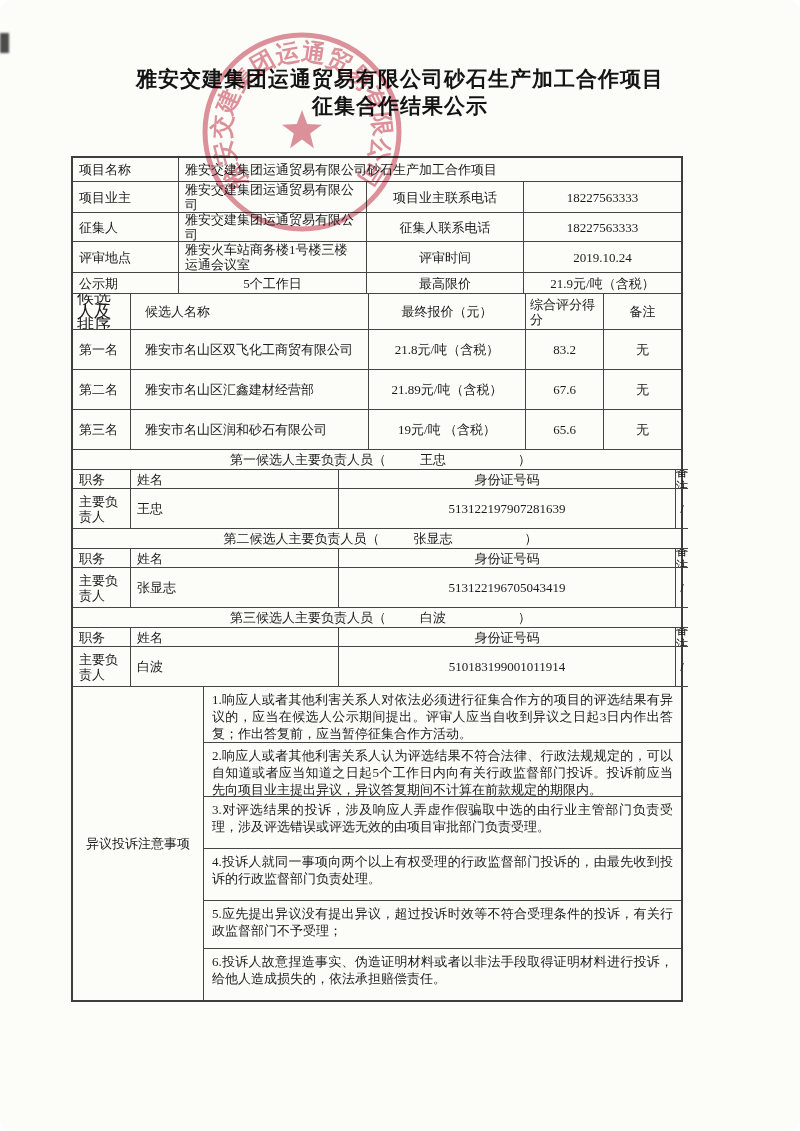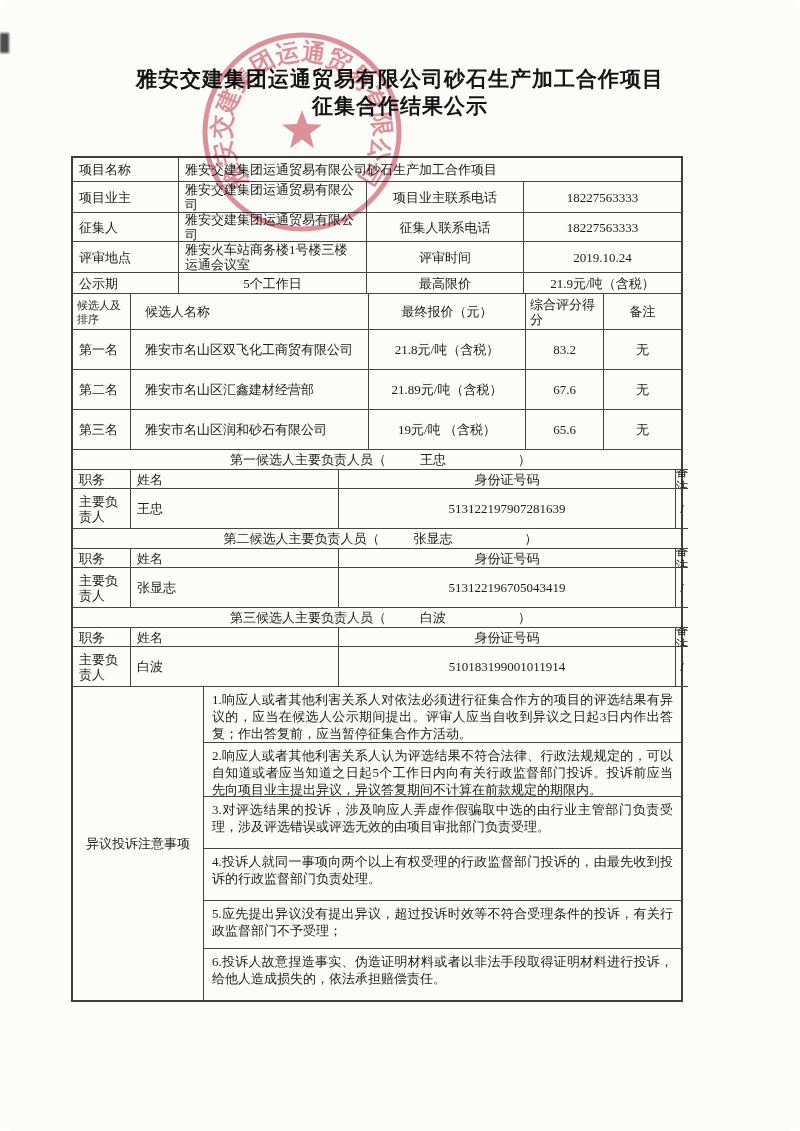--- a/index.html
+++ b/index.html
@@ -42,21 +42,21 @@
     padding:1px 6px;
     font-size:13px; line-height:15px;
     box-sizing:border-box;
     overflow:hidden;
   }
   .ctr { justify-content:center; text-align:left; }
   .no-r { border-right:none; }
   .no-b { border-bottom:none; }
   .span3 { grid-column:2/5; }
   .band  { grid-column:1/5; justify-content:center; }
-  .rank-hdr { font-size:11px; padding:2px 4px; line-height:14px; }
+  .rank-hdr { font-size:17px; padding:2px 4px; line-height:14px; }
   .score-hdr { padding:2px 4px; text-align:left; }
   .name-cell { padding-left:14px; }
   .notes-label { grid-row:1/7; grid-column:1; justify-content:center;font-family:Liberation Serif, serif; }
   .note-item {
     display:block; grid-column:2;
     padding:4px 8px 0 8px;
     line-height:17px; text-align:justify;
     align-items:flex-start;
   }
   .band-name { margin:0 72px 0 34px; }

